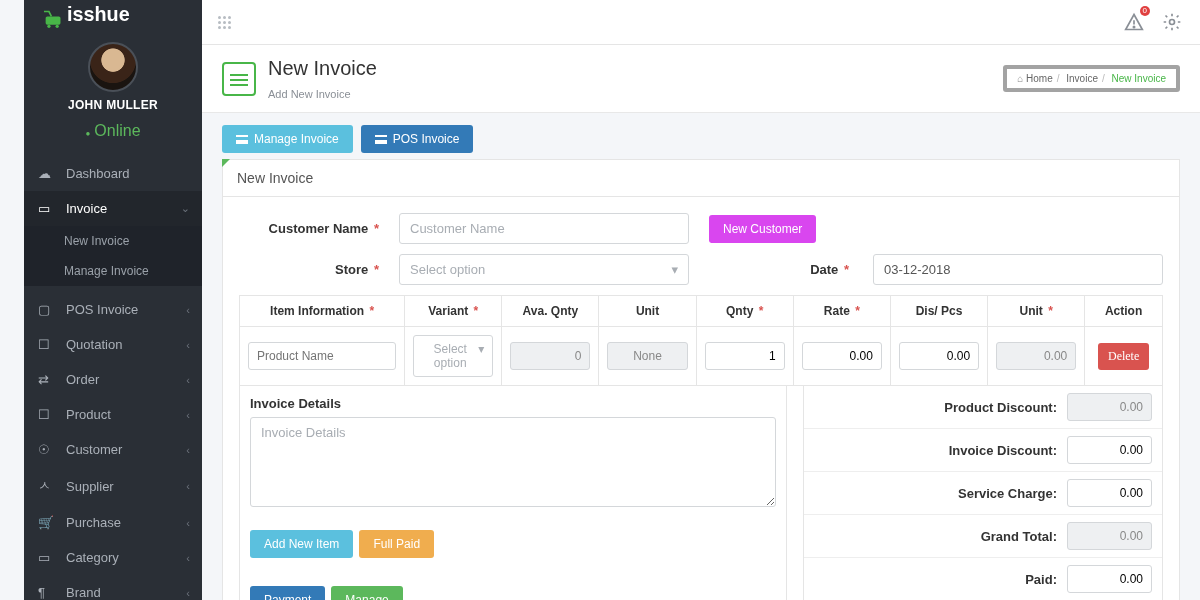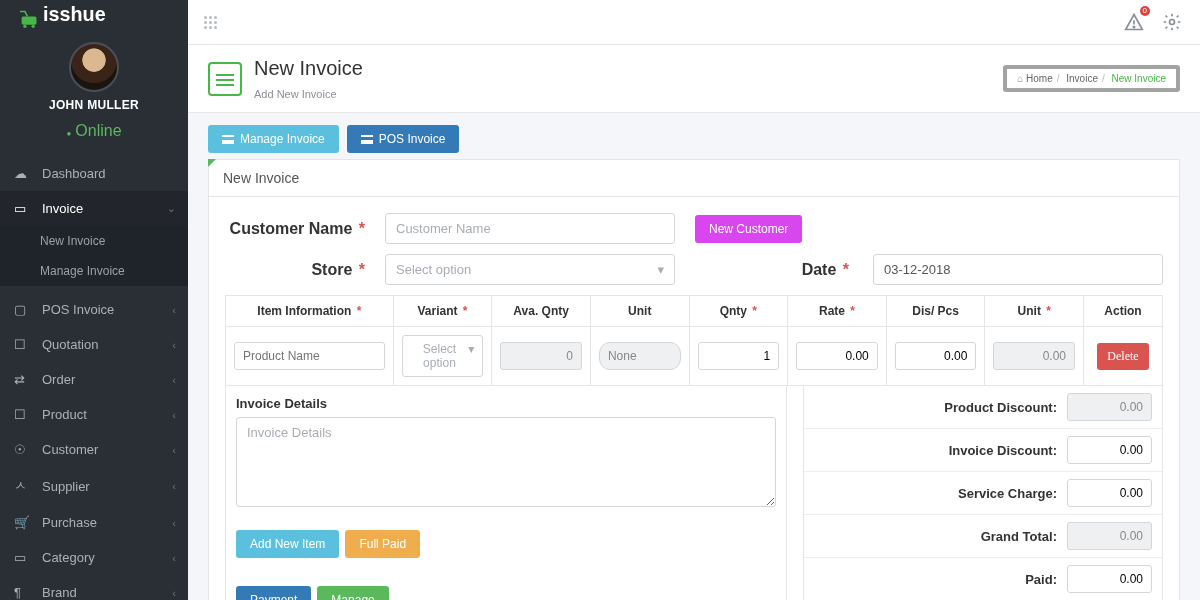--- a/index.html
+++ b/index.html
@@ -1,17 +1,17 @@
 <!DOCTYPE html>
 <html><head>
 <meta charset="utf-8">
 <style>
 * { margin: 0; padding: 0; box-sizing: border-box; font-family: -apple-system, Arial, sans-serif; }
 body { background: #f4f6f9; font-size: 13px; color: #333; }
-.app { display: flex; height: 600px; width: 1200px; overflow: hidden; }
+.app { display: flex; height: 600px; width: 1200px; overflow: hidden; padding-left: 24px; }
 
 
 .sidebar { width: 188px; background: #2a2f36; color: #aab0b8; display: flex; flex-direction: column; }
 .logo { height: 45px; display: flex; align-items: center; padding-left: 20px; background: #2a2f36; }
 .logo svg { height: 28px; }
 .profile { text-align: center; padding: 14px 0 10px; }
 .avatar { width: 50px; height: 50px; border-radius: 50%; margin: 0 auto 6px; border: 2px solid #4a5058; background: radial-gradient(circle at 50% 35%, #d9b892 0 30%, #3a2418 32% 60%, #1a1410 62% 100%); position: relative; }
 .username { text-align:center; font-size: 12px; font-weight: 700; letter-spacing: 0.3px; color:#fff; }
 .status { font-size: 16px; color: #5cb85c; margin-top: 10px; }
 .status::before { content: "●"; margin-right: 4px; font-size: 8px; }
@@ -57,36 +57,36 @@
 .list-lines::before { content:""; position:absolute; top:3px; left:0; right:0; height:2px; background:#fff; }
 
 
 .panel { background:#fff; border:1px solid #e5e5e5; margin: 0 20px 20px; }
 .panel-head { border-bottom:1px solid #e5e5e5; padding: 10px 14px; font-size:14px; color:#555; position:relative; }
 .panel-head::before { content:""; position:absolute; top:-1px; left:-1px; width:0; height:0; border-top:8px solid #5cb85c; border-right:8px solid transparent; }
 .panel-body { padding: 16px; }
 
 
 .form-row { display:flex; align-items:center; margin-bottom:10px; gap:20px; }
-.lbl { width:140px; text-align:right; font-size:16px; font-weight:600; color:#333; }
+.lbl { width:140px; text-align:right; font-size:13px; font-weight:600; color:#333; }
 .req { color:#d9534f; margin-left:2px; }
 .inp, .sel { border:1px solid #d4d7da; border-radius:3px; padding:7px 10px; font-size:13px; color:#555; background:#fff; }
 .inp::placeholder, .ta::placeholder { color:#a8adb3; }
 .inp-lg { width:290px; }
 .sel-lg { width:290px; position:relative; display:flex; justify-content:space-between; align-items:center; color:#a8adb3; cursor:pointer; }
 .date-lbl { font-weight:600; margin-left:auto; margin-right:4px; }
 .inp-date { width:290px; }
 
 
 .tbl { width:100%; border-collapse:collapse; margin-top:10px; }
 .tbl th, .tbl td { border:1px solid #e5e5e5; padding:8px; font-size:12px; text-align:center; vertical-align:middle; }
 .tbl th { font-weight:600; color:#333; background:#fff; }
 .tbl .inp-cell { width:100%; padding:6px 8px; border:1px solid #d4d7da; border-radius:3px; font-size:12px; text-align:right; }
 .tbl .inp-cell.left { text-align:left; }
-.tbl .inp-cell.center { text-align:left;border-radius:11px; }
+.tbl .inp-cell.center { text-align:center; }
 .tbl .inp-ro { background:#eef0f2; color:#888; }
 .sel-sm { width:100%; padding:6px 8px; border:1px solid #d4d7da; border-radius:3px; font-size:12px; color:#a8adb3; display:flex; justify-content:space-between; cursor:pointer; }
 
 
 .lower { display:flex; gap:16px; margin-top:0; }
 .details-col { flex:1; border:1px solid #e5e5e5; border-top:none; padding:10px; }
 .details-title { font-weight:600; font-size:13px; margin-bottom:6px; }
 .ta { width:100%; height:90px; border:1px solid #d4d7da; border-radius:3px; padding:7px 10px; font-size:13px; resize:both; }
 .totals-col { width:360px; border:1px solid #e5e5e5; border-top:none; }
 .tot-row { display:flex; align-items:center; justify-content:flex-end; gap:10px; padding:7px 10px; border-bottom:1px solid #eee; }

